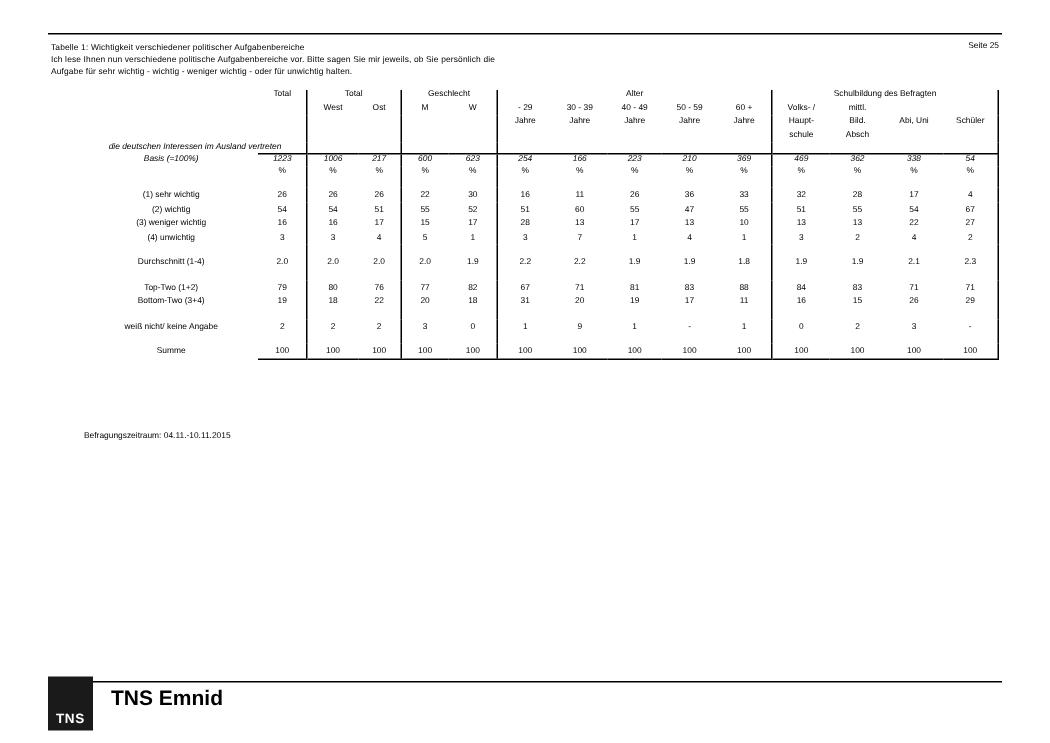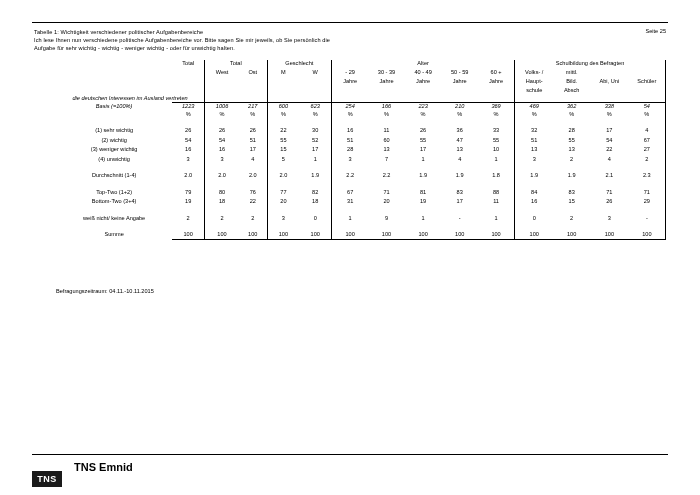--- a/index.html
+++ b/index.html
@@ -121,37 +121,37 @@
     left: 32px;
     right: 32px;
     bottom: 40px;
     border-top: 1px solid #000;
   }
   .logo-box {
     position: absolute;
     left: 32px;
     bottom: 8px;
     width: 30px;
-    height: 16px;
+    height: 36px;
     background: #1a1a1a;
     color: #ffffff;
     font-size: 9px;
     font-weight: bold;
     letter-spacing: 0.5px;
     display: flex;
     align-items: flex-end;
     justify-content: center;
     padding-bottom: 3px;
     box-sizing: border-box;
   }
   .logo-text {
     position: absolute;
     left: 74px;
     bottom: 22px;
-    font-size: 11px;
+    font-size: 14px;
     font-weight: bold;
   }
 </style>
 </head>
 <body>
 
 <div class="page">
 
   <div class="hdr-rule"></div>
 

